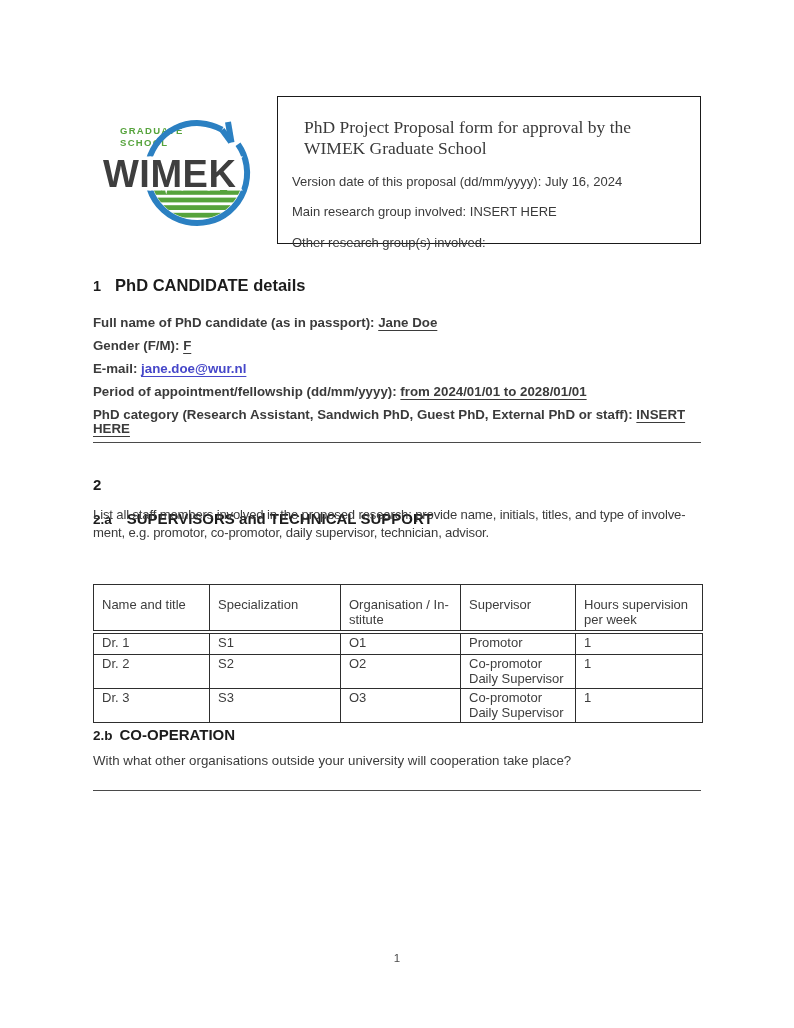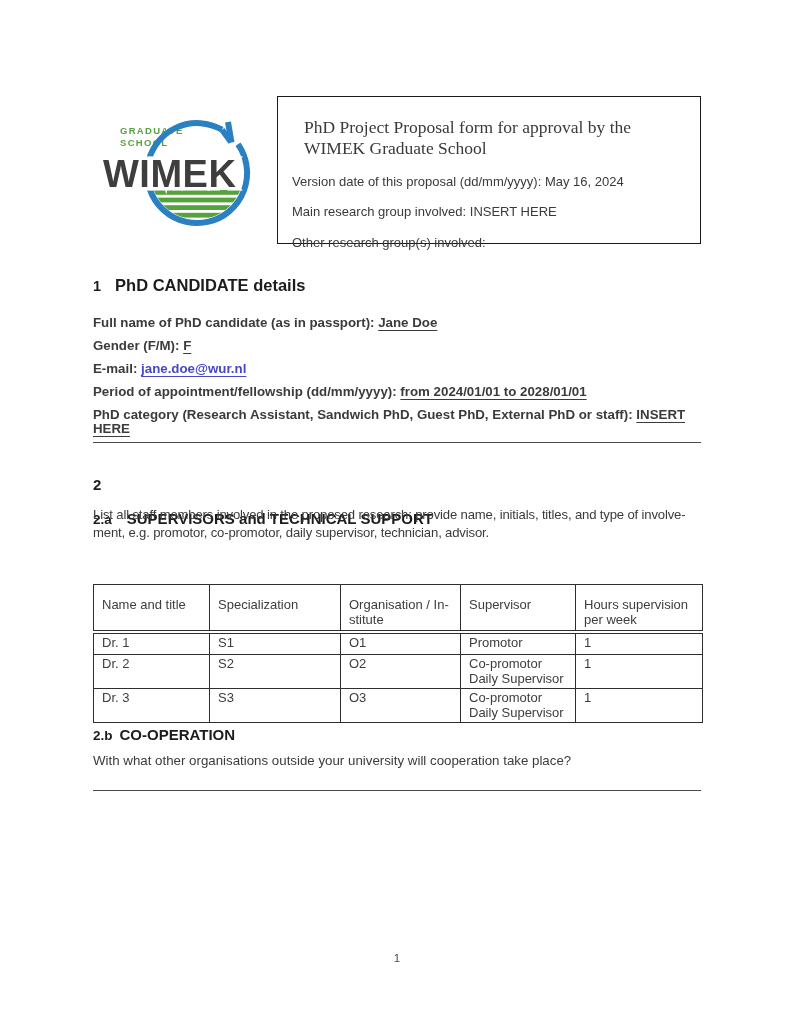--- a/index.html
+++ b/index.html
@@ -79,21 +79,21 @@
       <rect x="50" y="103.8" width="104" height="4.8" fill="#56a33c"></rect>
     </g>
 
     <text x="8" y="78" font-size="38" font-weight="bold" fill="#3e3e3e" stroke="#ffffff" stroke-width="7" paint-order="stroke" letter-spacing="0.5">WIMEK</text>
   </svg>
 
   <div class="headerbox">
     <p class="hb-title">PhD Project Proposal form for approval by the WIMEK Graduate School</p>
     <div class="hb-line">
       <span>Version date of this proposal (dd/mm/yyyy):</span>
-      <span>May 16, 2024</span>
+      <span>July 16, 2024</span>
     </div>
     <div class="hb-line">
       <span>Main research group involved:</span>
       <span>INSERT HERE</span>
     </div>
     <div class="hb-line">
       <span>Other research group(s) involved:</span>
       <span></span>
     </div>
   </div>

